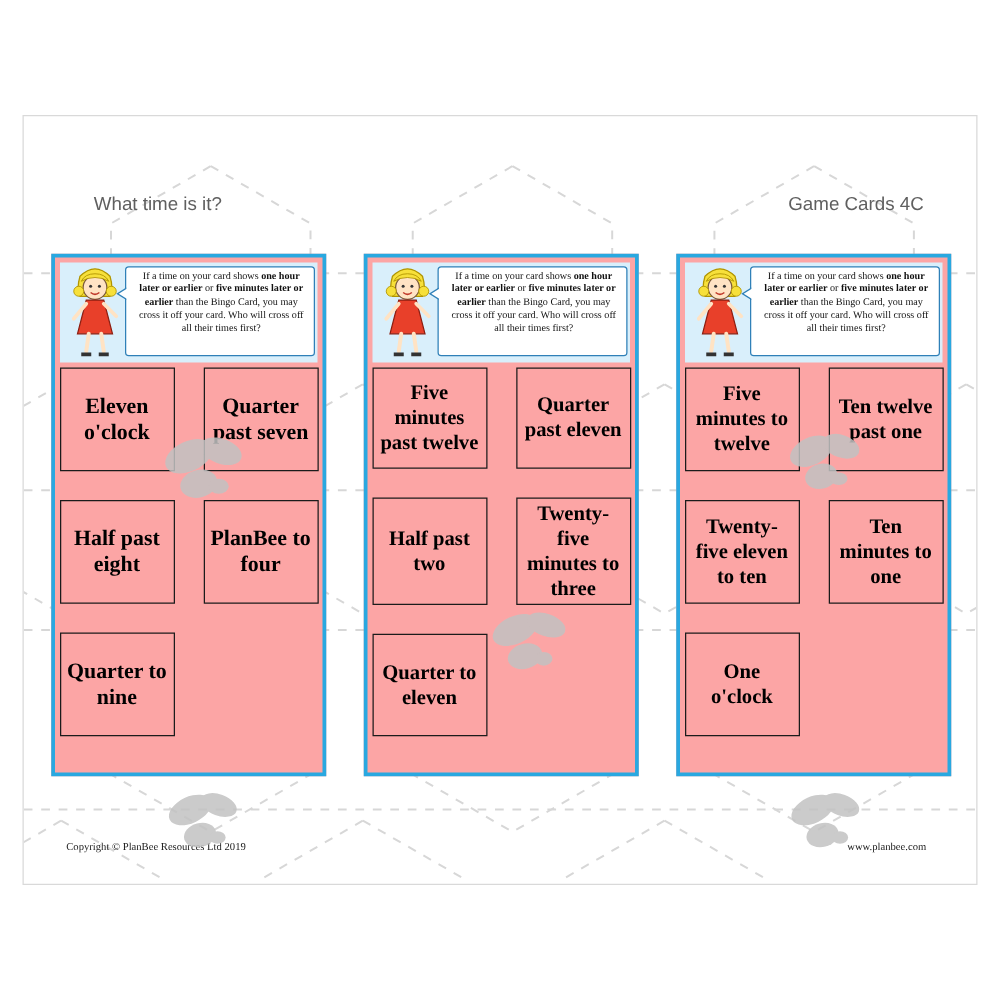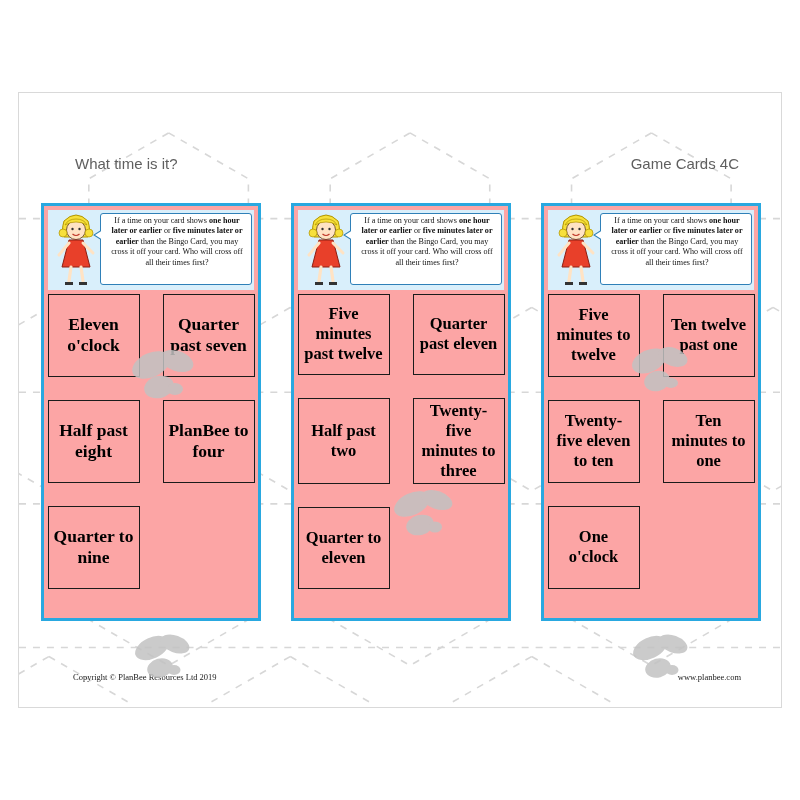--- a/index.html
+++ b/index.html
@@ -62,21 +62,20 @@
     top: 0;
   }
 
   .footer-left {
     position: absolute;
     left: 34px;
     bottom: 25px;
     font-size: 8.5px;
     color: #1a1a1a;
     font-family: "Liberation Serif", serif;
-    margin-left: 20px;
   }
   .footer-right {
     position: absolute;
     right: 40px;
     bottom: 25px;
     font-size: 8.5px;
     color: #1a1a1a;
     font-family: "Liberation Serif", serif;
   }
 

